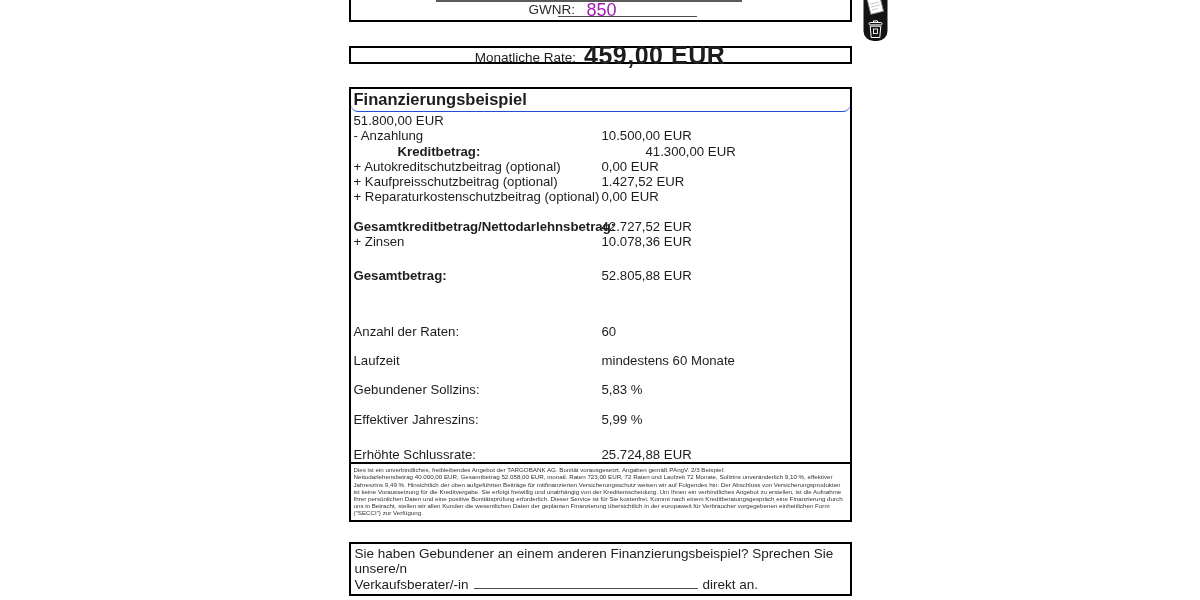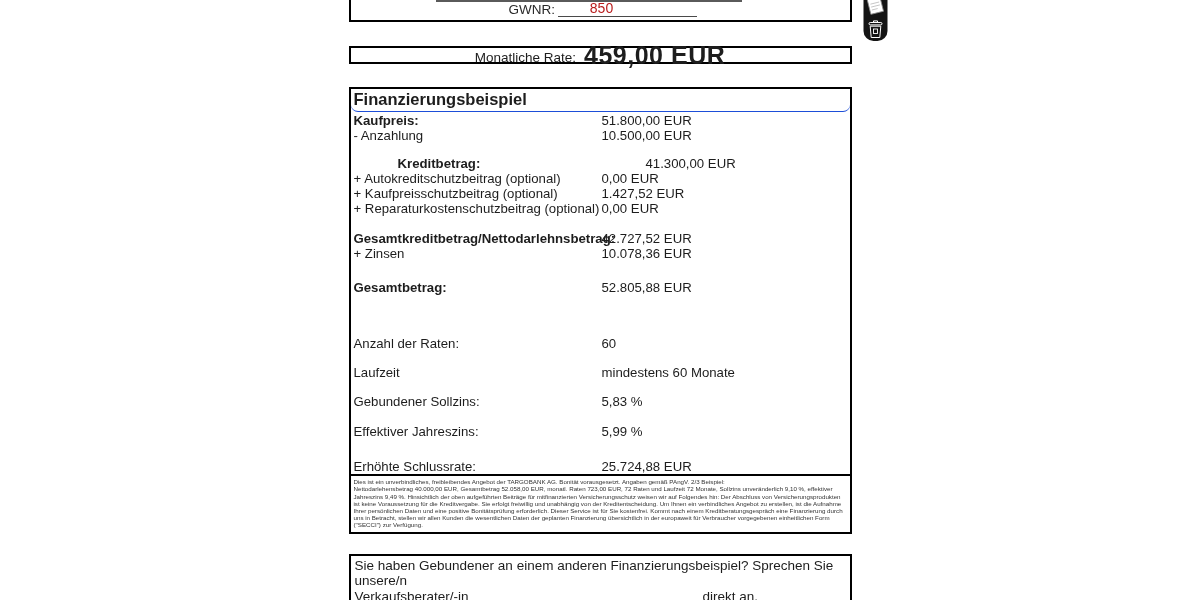--- a/index.html
+++ b/index.html
@@ -26,30 +26,30 @@
     position: relative;
     height: 22px;
     border-top: none;
     overflow: hidden;
   }
   .cutoff-line {
     position: absolute; left: 85px; top: 0;
     width: 306px; height: 1.5px; background: #5a5a5a;
   }
   .gwnr-label {
-    position: absolute; left: 158px; top: 2px;
+    position: absolute; left: 178px; top: 2px;
     font-size: 13.5px; color: #2a2a2a;
   }
   .gwnr-underline {
     position: absolute; left: 207px; top: 16px;
     width: 139px; height: 1.3px; background: #4a4a4a;
   }
   .gwnr-value {
     position: absolute; left: 206px; top: 0px; width: 90px;
-    text-align: center; font-size: 14px; color: #b91c1c;
+    text-align: center; font-size: 18px; color: #a21caf;
   }
 
   
   .rate-box {
     height: 18px;
     margin-top: 24px;
     display: flex; align-items: center; justify-content: center;
     gap: 8px;
   }
   .rate-label { font-size: 13.5px; position: relative; top: 2px; }
@@ -138,28 +138,27 @@
 
   <div class="box rate-box">
     <span class="rate-label">Monatliche Rate:</span>
     <span class="rate-value">459,00 EUR</span>
   </div>
 
   <div class="box fin-box">
     <div class="fin-title">Finanzierungsbeispiel</div>
     <div class="fin-rows">
         <div class="fin-row bold">
-    <span class="fin-label">Kaufpreis:</span>
     <span class="fin-value">51.800,00 EUR</span>
   </div>
         <div class="fin-row">
     <span class="fin-label">- Anzahlung</span>
     <span class="fin-value">10.500,00 EUR</span>
   </div>
-        <div class="fin-row bold" style="margin-top: 12px; padding-left: 44px;">
+        <div class="fin-row bold" style=" padding-left: 44px;">
     <span class="fin-label">Kreditbetrag:</span>
     <span class="fin-value">41.300,00 EUR</span>
   </div>
         <div class="fin-row">
     <span class="fin-label">+ Autokreditschutzbeitrag (optional)</span>
     <span class="fin-value">0,00 EUR</span>
   </div>
         <div class="fin-row">
     <span class="fin-label">+ Kaufpreisschutzbeitrag (optional)</span>
     <span class="fin-value">1.427,52 EUR</span>

